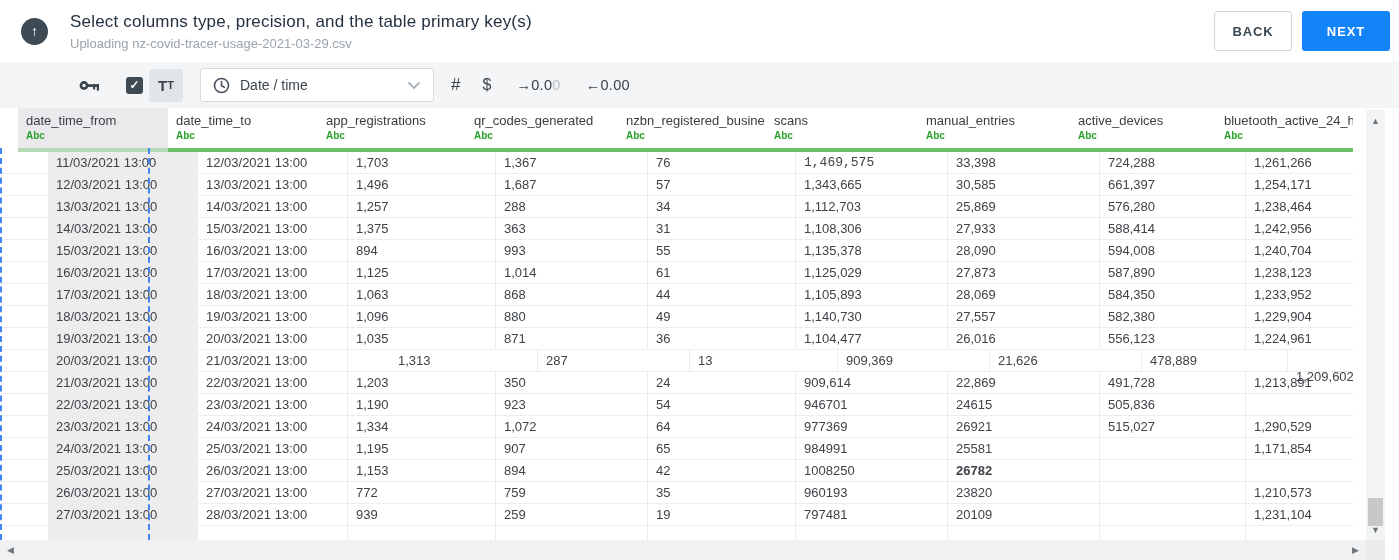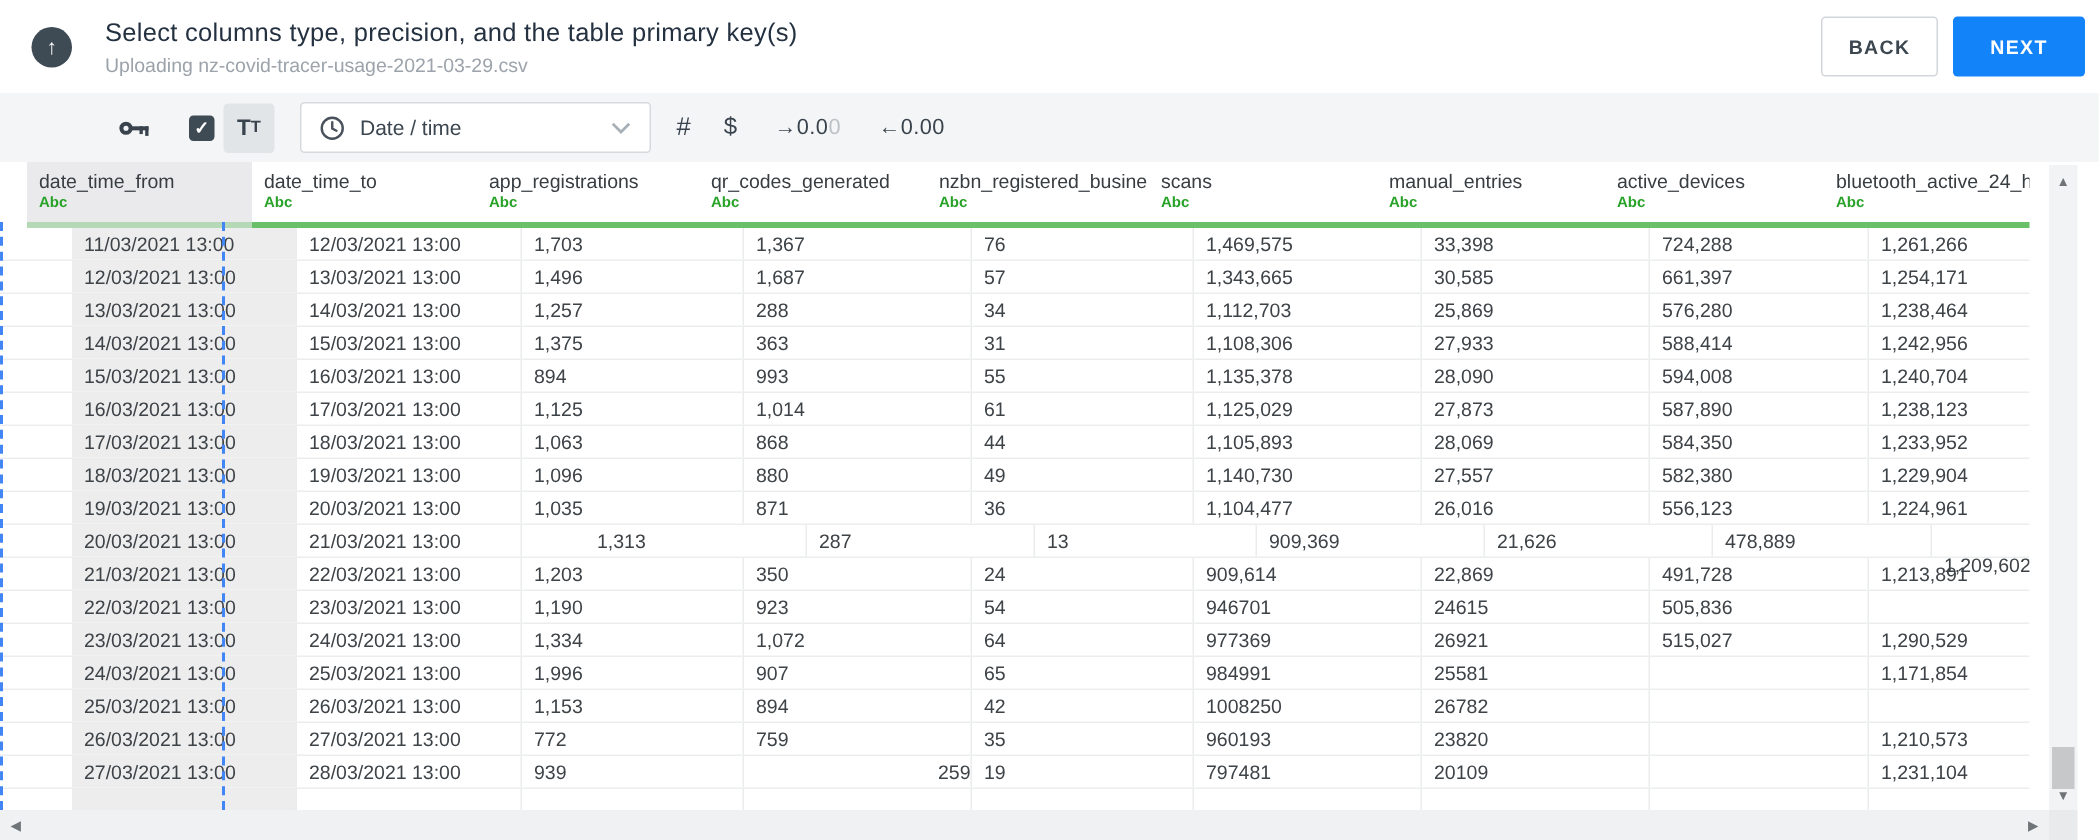--- a/index.html
+++ b/index.html
@@ -155,21 +155,21 @@
         <div class="col-bar"></div>
       </div>
     </div>
   <div>
       <div class="trow">
         <div class="tcell sel" style="width: 150px;">11/03/2021 13:00</div>
         <div class="tcell" style="width: 150px;">12/03/2021 13:00</div>
         <div class="tcell" style="width: 148px;">1,703</div>
         <div class="tcell" style="width: 152px;">1,367</div>
         <div class="tcell" style="width: 148px;">76</div>
-        <div class="tcell" style="width: 152px;">1,469,575</div>
+        <div class="tcell" style="width: 152px; font-family: Liberation Mono, monospace;">1,469,575</div>
         <div class="tcell" style="width: 152px;">33,398</div>
         <div class="tcell" style="width: 146px;">724,288</div>
         <div class="tcell" style="width: 155px;">1,261,266</div>
       </div>
       <div class="trow">
         <div class="tcell sel" style="width: 150px;">12/03/2021 13:00</div>
         <div class="tcell" style="width: 150px;">13/03/2021 13:00</div>
         <div class="tcell" style="width: 148px;">1,496</div>
         <div class="tcell" style="width: 152px;">1,687</div>
         <div class="tcell" style="width: 148px;">57</div>
@@ -294,55 +294,55 @@
         <div class="tcell" style="width: 152px;">1,072</div>
         <div class="tcell" style="width: 148px;">64</div>
         <div class="tcell" style="width: 152px;">977369</div>
         <div class="tcell" style="width: 152px;">26921</div>
         <div class="tcell" style="width: 146px;">515,027</div>
         <div class="tcell" style="width: 155px;">1,290,529</div>
       </div>
       <div class="trow">
         <div class="tcell sel" style="width: 150px;">24/03/2021 13:00</div>
         <div class="tcell" style="width: 150px;">25/03/2021 13:00</div>
-        <div class="tcell" style="width: 148px;">1,996</div>
+        <div class="tcell" style="width: 148px;">1,195</div>
         <div class="tcell" style="width: 152px;">907</div>
         <div class="tcell" style="width: 148px;">65</div>
         <div class="tcell" style="width: 152px;">984991</div>
         <div class="tcell" style="width: 152px;">25581</div>
         <div class="tcell" style="width: 146px;"></div>
         <div class="tcell" style="width: 155px;">1,171,854</div>
       </div>
       <div class="trow">
         <div class="tcell sel" style="width: 150px;">25/03/2021 13:00</div>
         <div class="tcell" style="width: 150px;">26/03/2021 13:00</div>
         <div class="tcell" style="width: 148px;">1,153</div>
         <div class="tcell" style="width: 152px;">894</div>
         <div class="tcell" style="width: 148px;">42</div>
         <div class="tcell" style="width: 152px;">1008250</div>
-        <div class="tcell" style="width: 152px;">26782</div>
+        <div class="tcell" style="width: 152px; font-weight: bold;">26782</div>
         <div class="tcell" style="width: 146px;"></div>
         <div class="tcell" style="width: 155px;"></div>
       </div>
       <div class="trow">
         <div class="tcell sel" style="width: 150px;">26/03/2021 13:00</div>
         <div class="tcell" style="width: 150px;">27/03/2021 13:00</div>
         <div class="tcell" style="width: 148px;">772</div>
         <div class="tcell" style="width: 152px;">759</div>
         <div class="tcell" style="width: 148px;">35</div>
         <div class="tcell" style="width: 152px;">960193</div>
         <div class="tcell" style="width: 152px;">23820</div>
         <div class="tcell" style="width: 146px;"></div>
         <div class="tcell" style="width: 155px;">1,210,573</div>
       </div>
       <div class="trow">
         <div class="tcell sel" style="width: 150px;">27/03/2021 13:00</div>
         <div class="tcell" style="width: 150px;">28/03/2021 13:00</div>
         <div class="tcell" style="width: 148px;">939</div>
-        <div class="tcell" style="width: 152px; text-align: right;">259</div>
+        <div class="tcell" style="width: 152px;">259</div>
         <div class="tcell" style="width: 148px;">19</div>
         <div class="tcell" style="width: 152px;">797481</div>
         <div class="tcell" style="width: 152px;">20109</div>
         <div class="tcell" style="width: 146px;"></div>
         <div class="tcell" style="width: 155px;">1,231,104</div>
       </div>
       <div class="trow">
         <div class="tcell sel" style="width: 150px;"></div>
         <div class="tcell" style="width: 150px;"></div>
         <div class="tcell" style="width: 148px;"></div>

